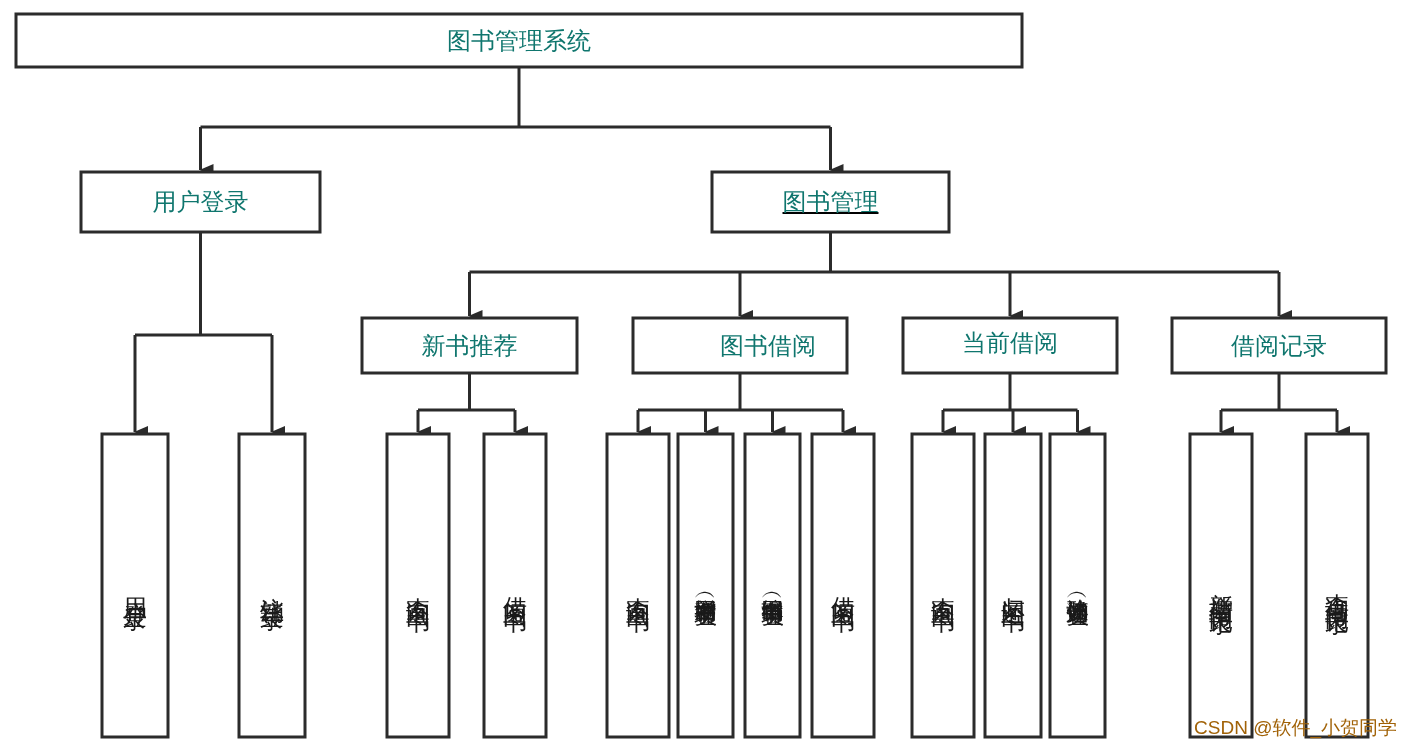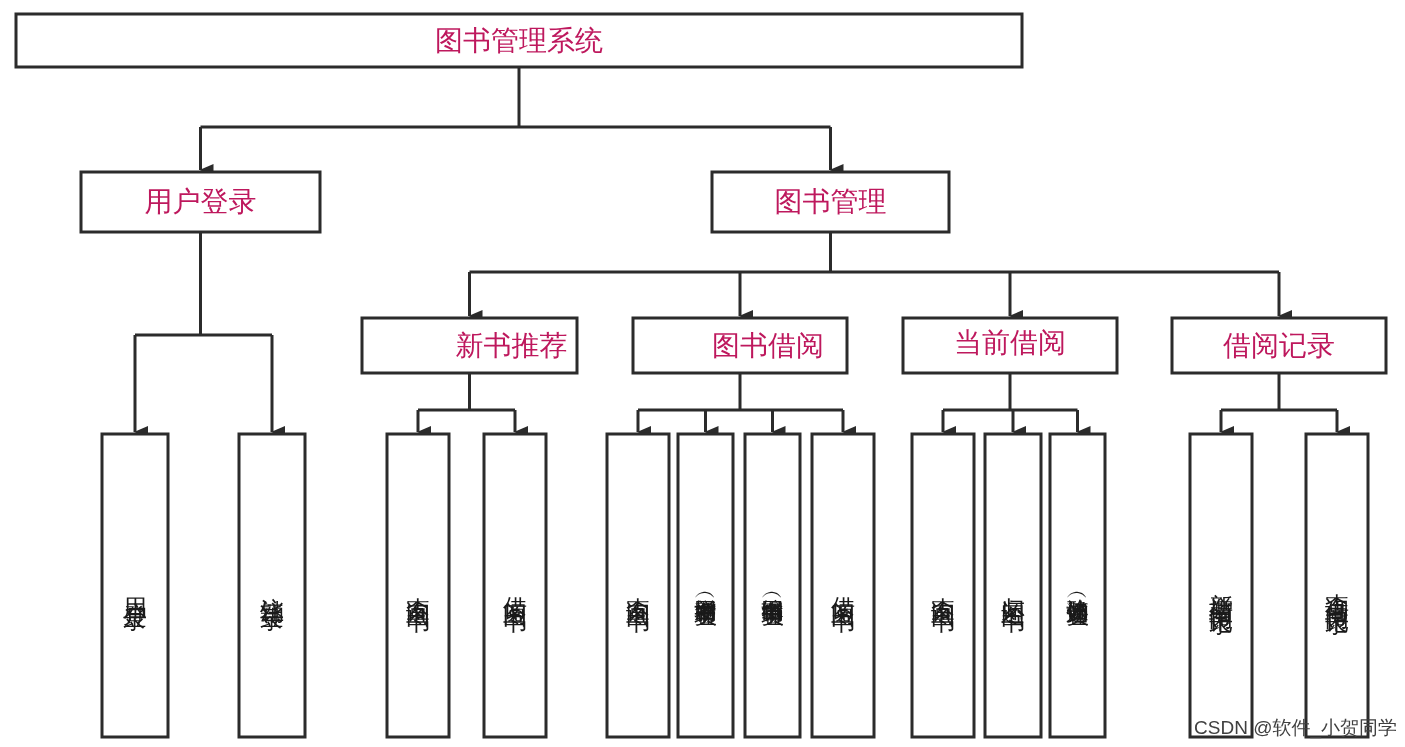--- a/index.html
+++ b/index.html
@@ -40,21 +40,21 @@
   .arrow-head {
     fill: #2b2b2b;
     stroke: none;
   }
   .watermark {
     position: absolute;
     right: 8px;
     bottom: 6px;
     font-family: "Liberation Sans", "DejaVu Sans", sans-serif;
     font-size: 19px;
-    color: #404040;
+    color: #a16207;
     white-space: nowrap;
     pointer-events: none;
   }
   .vlabel-wrap {
     position: absolute;
     display: flex;
     align-items: center;
     justify-content: center;
     pointer-events: none;
   }
@@ -71,22 +71,22 @@
   }
   .hlabel-wrap {
     position: absolute;
     display: flex;
     align-items: center;
     justify-content: center;
     pointer-events: none;
   }
   .hlabel-text {
     font-family: "Liberation Sans", "DejaVu Sans", sans-serif;
-    font-size: 28px;
-    color: #be185d;
+    font-size: 24px;
+    color: #0f766e;
     white-space: nowrap;
   }
 </style>
 </head>
 <body>
 
 <div id="diagram-root">
 
   <svg class="diagram" viewBox="0 0 1405 747">
     <defs>
@@ -154,24 +154,24 @@
       </g>
   </svg>
 
   <div id="labels">
       <div class="hlabel-wrap" style="left: 16px; top: 14px; width: 1006px; height: 53px;">
         <span class="hlabel-text">图书管理系统</span>
       </div>
       <div class="hlabel-wrap" style="left: 81px; top: 172px; width: 239px; height: 60px;">
         <span class="hlabel-text">用户登录</span>
       </div>
-      <div class="hlabel-wrap" style="left: 712px; top: 172px; width: 237px; height: 60px;">
+      <div class="hlabel-wrap" style="left: 712px; top: 172px; width: 237px; height: 60px; text-decoration: underline;">
         <span class="hlabel-text">图书管理</span>
       </div>
-      <div class="hlabel-wrap" style="left: 362px; top: 318px; width: 215px; height: 55px; padding-left: 42px;">
+      <div class="hlabel-wrap" style="left: 362px; top: 318px; width: 215px; height: 55px;">
         <span class="hlabel-text">新书推荐</span>
       </div>
       <div class="hlabel-wrap" style="left: 633px; top: 318px; width: 214px; height: 55px; padding-left: 28px;">
         <span class="hlabel-text">图书借阅</span>
       </div>
       <div class="hlabel-wrap" style="left: 903px; top: 318px; width: 214px; height: 49px;">
         <span class="hlabel-text">当前借阅</span>
       </div>
       <div class="hlabel-wrap" style="left: 1172px; top: 318px; width: 214px; height: 55px;">
         <span class="hlabel-text">借阅记录</span>

